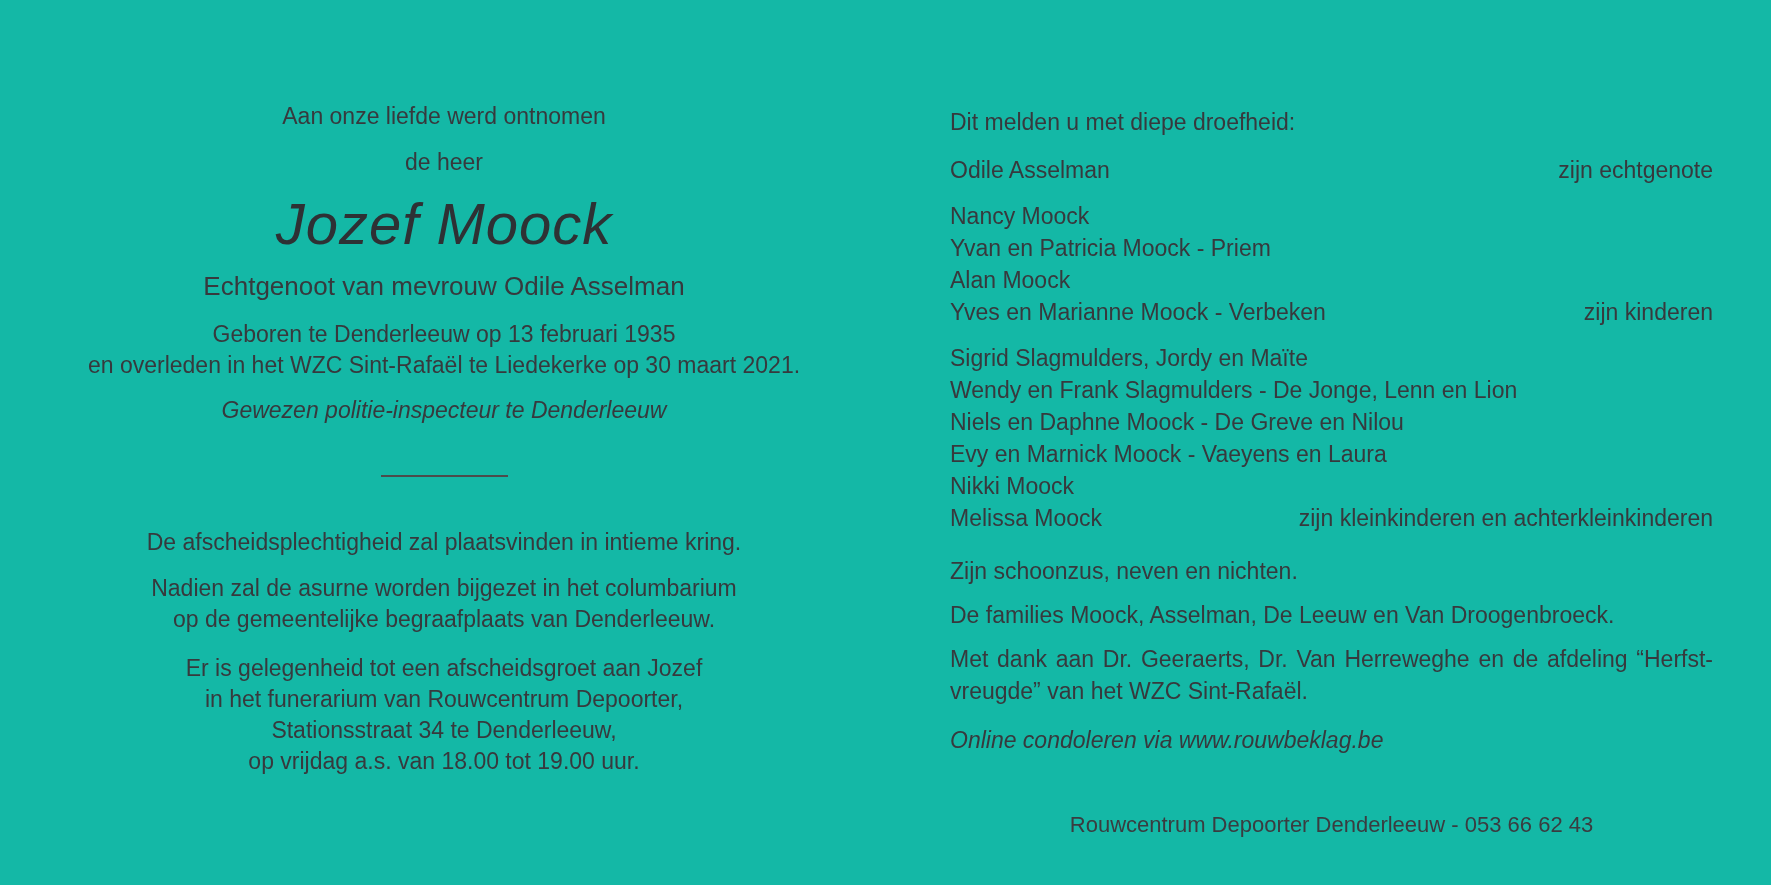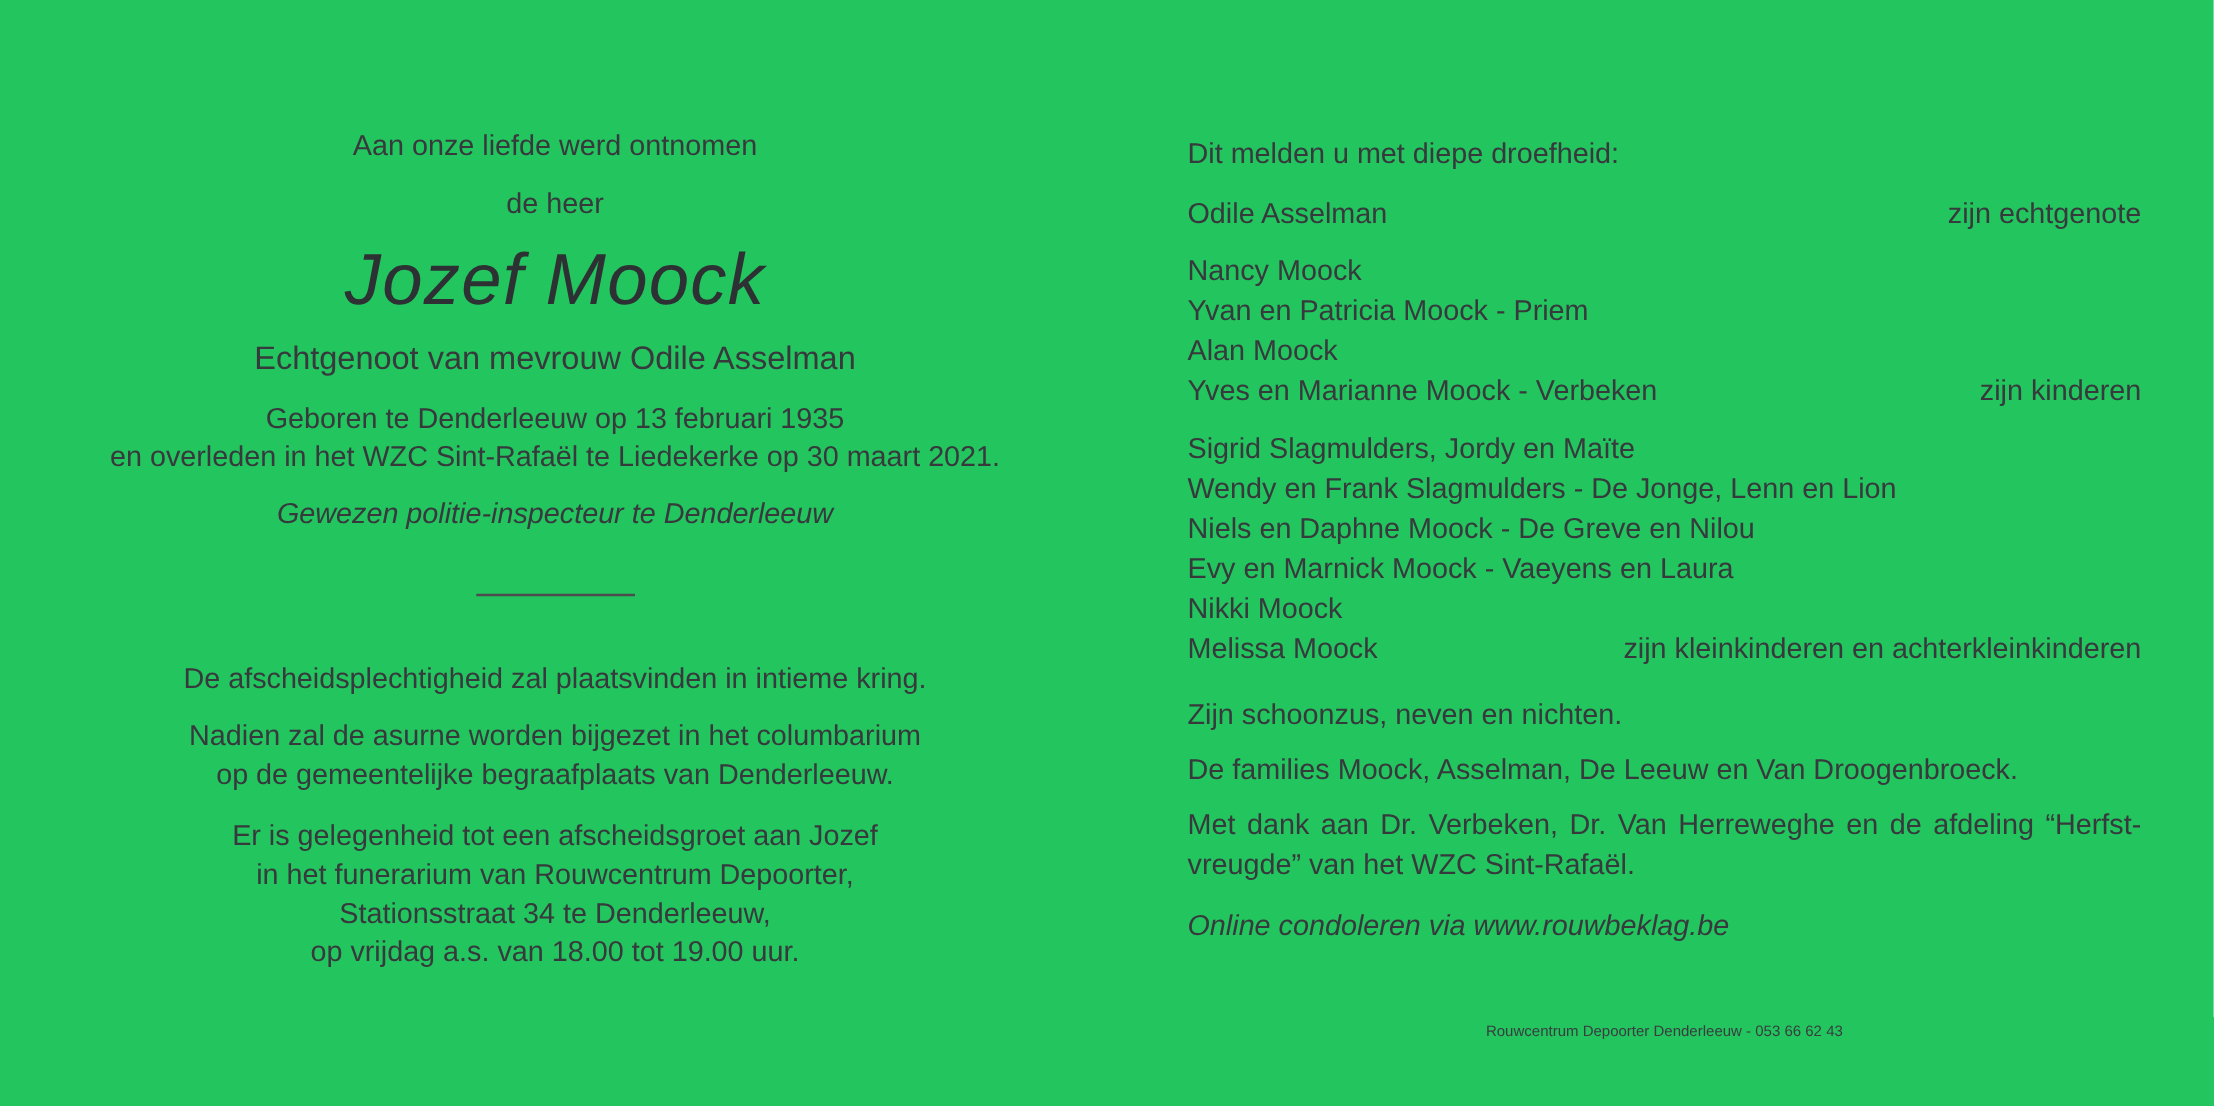--- a/index.html
+++ b/index.html
@@ -1,20 +1,20 @@
 <!DOCTYPE html>
 <html><head>
 <meta charset="utf-8">
 <style>
   html, body { margin: 0; padding: 0; background: #ffffff; }
   .page {
     position: relative;
     width: 1771px;
     height: 885px;
-    background: #22c55e;
+    background: #14b8a6;
     overflow: hidden;
     font-family: "Liberation Sans", "DejaVu Sans", sans-serif;
     color: #37393d;
   }
 
   
   .left-col {
     position: absolute;
     left: 87px;
     top: 100px;
@@ -88,21 +88,21 @@
   }
   .condole { margin-top: 17px; font-style: italic; }
 
   
   .footer {
     position: absolute;
     left: 950px;
     top: 814px;
     width: 763px;
     text-align: center;
-    font-size: 12px;
+    font-size: 22px;
     line-height: 22px;
     color: #3a3c40;
   }
 </style>
 </head>
 <body>
 
 <div class="page">
 
   <section class="left-col">
@@ -163,21 +163,21 @@
 
     <div class="group g3">
       <div>Zijn schoonzus, neven en nichten.</div>
     </div>
 
     <div class="group g4">
       <div>De families Moock, Asselman, De Leeuw en Van Droogenbroeck.</div>
     </div>
 
     <div class="thanks">
-      <div class="just">Met dank aan Dr. Verbeken, Dr. Van Herreweghe en de afdeling “Herfst-</div>
+      <div class="just">Met dank aan Dr. Geeraerts, Dr. Van Herreweghe en de afdeling “Herfst-</div>
       <div>vreugde” van het WZC Sint-Rafaël.</div>
     </div>
 
     <div class="condole">Online condoleren via www.rouwbeklag.be</div>
   </section>
 
   <div class="footer">Rouwcentrum Depoorter Denderleeuw - 053 66 62 43</div>
 
 </div>
 

